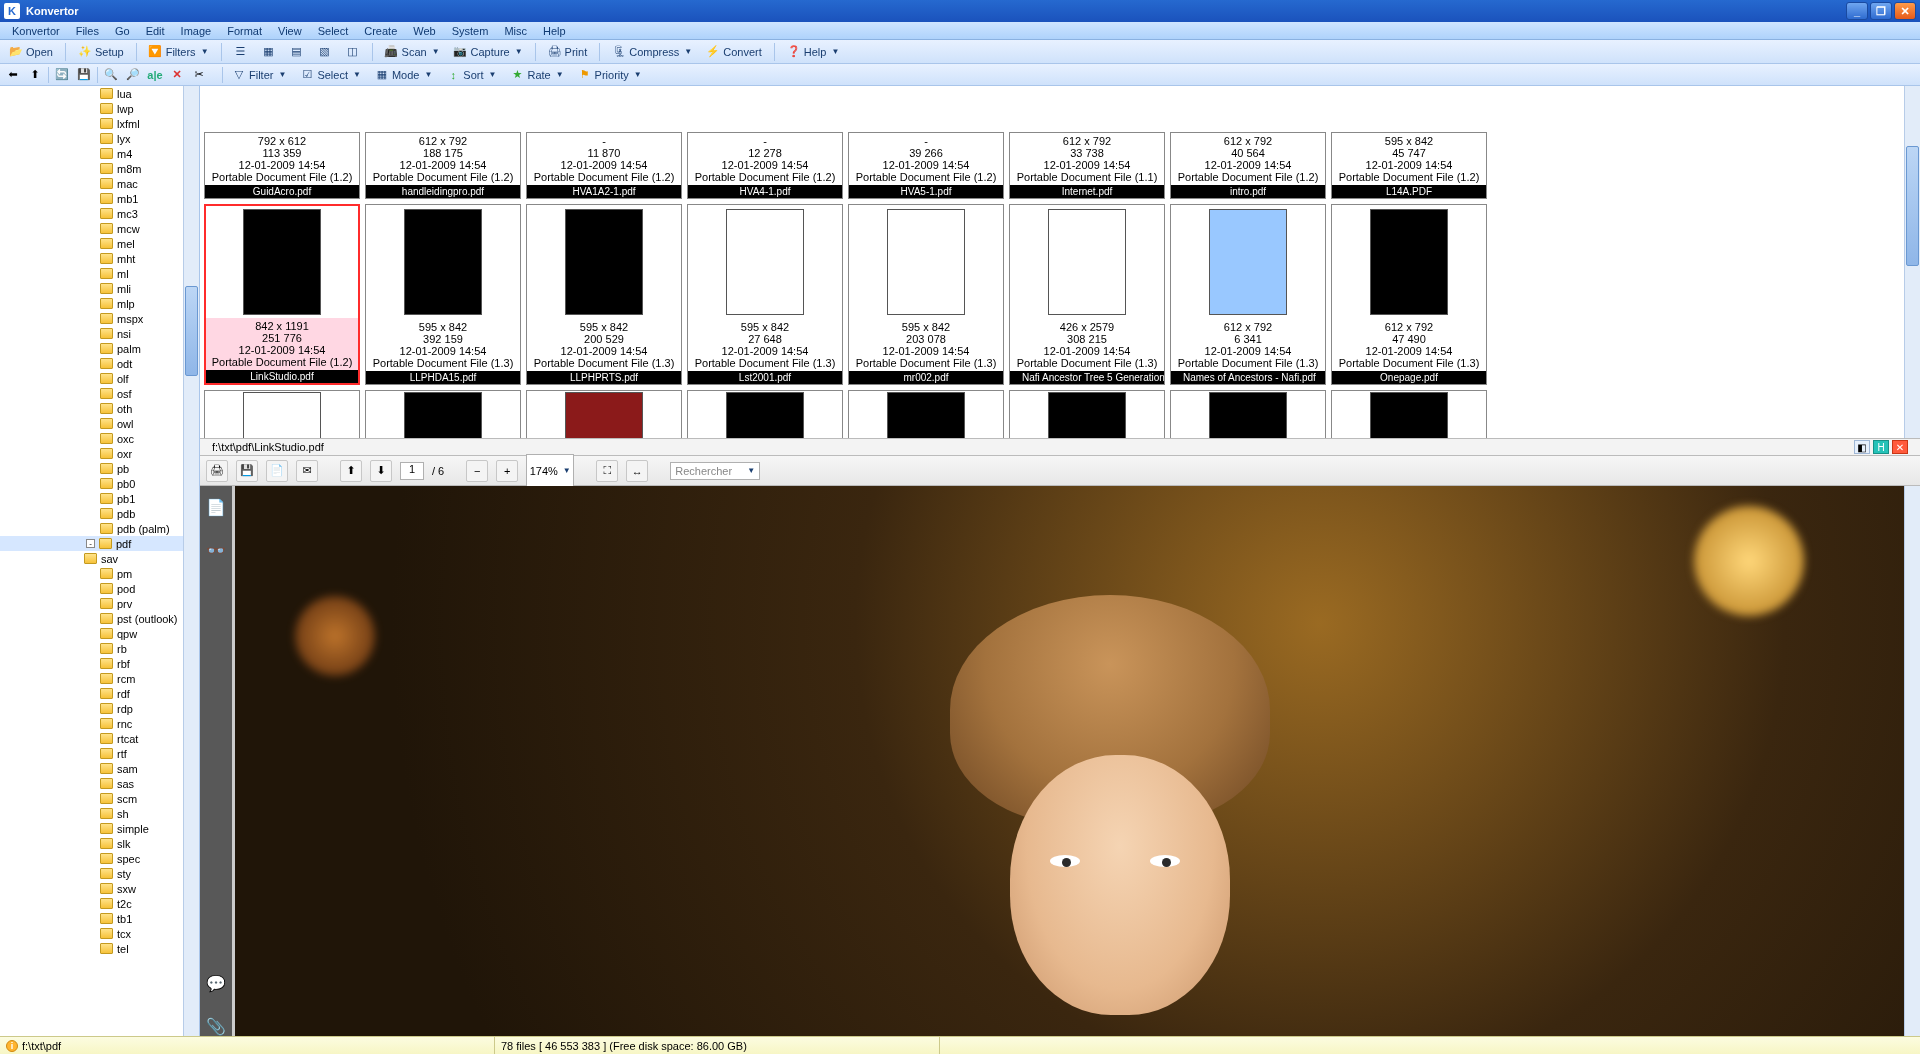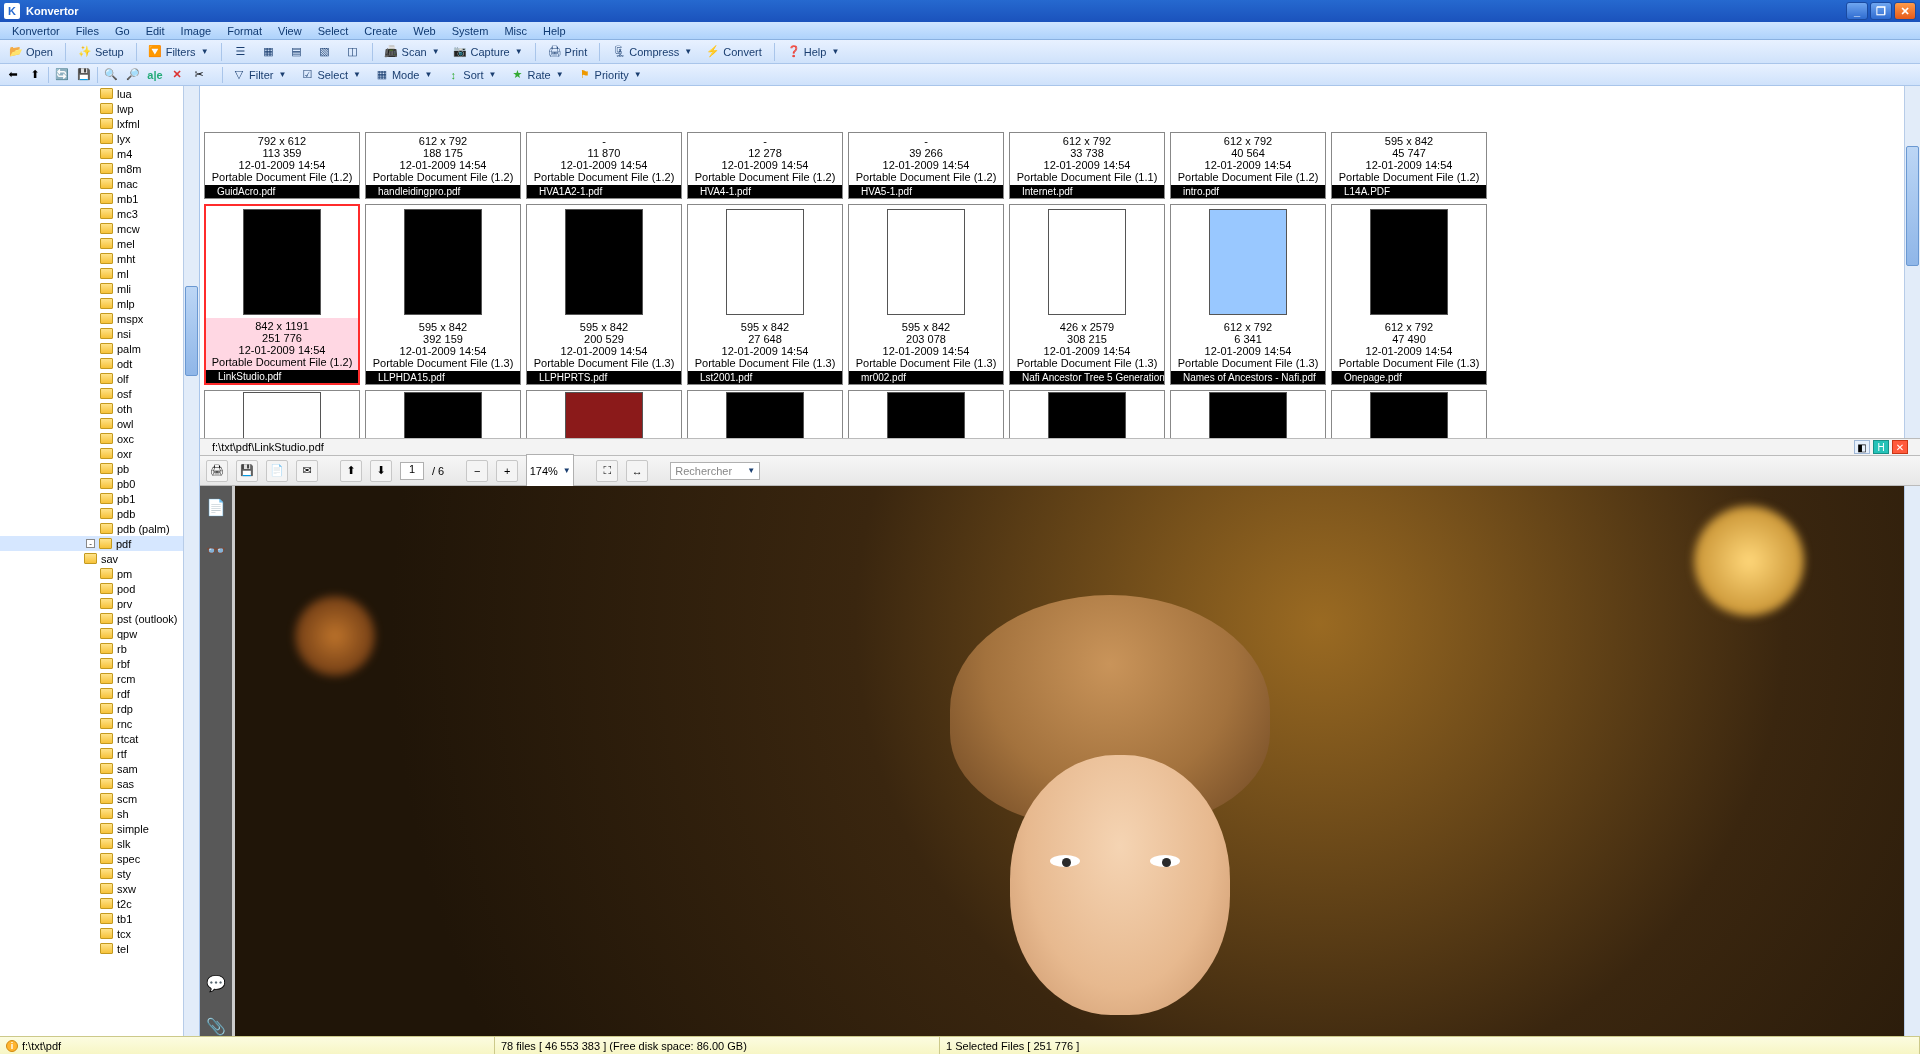--- a/index.html
+++ b/index.html
@@ -42,21 +42,21 @@
 
 .right-col { flex: 1; display: flex; flex-direction: column; min-width: 0; }
 .thumbs-area { height: 352px; position: relative; overflow: hidden; background: #fff; }
 .thumbs-row { display: flex; gap: 5px; }
 .thumb-card { width: 156px; display: flex; flex-direction: column; border: 1px solid #888; background: #fff; position: relative; }
 .thumb-card.selected { border: 2px solid #ff2b2b; }
 .thumb-img { flex: 1; display: flex; align-items: center; justify-content: center; position: relative; background: #fff; min-height: 112px; }
 .mini { border: 1px solid #555; background: #000; }
 .thumb-meta { text-align: center; line-height: 12px; padding: 2px 0; font-size: 10px; }
 .thumb-meta.pink { background: #ffd7e3; }
-.thumb-name { text-align: left; background: #000; color: #fff; font-size: 10px; padding: 1px 12px; white-space: nowrap; overflow: hidden; }
+.thumb-name { text-align: center; background: #000; color: #fff; font-size: 10px; padding: 1px 12px; white-space: nowrap; overflow: hidden; }
 .thumbs-area > .vscroll { height: 100%; }
 
 
 .path-bar { height: 18px; background: #f3f3f3; border-top: 1px solid #bbb; border-bottom: 1px solid #bbb; display: flex; align-items: center; padding: 0 12px; }
 .path-bar .spacer { flex: 1; }
 .path-btn { width: 16px; height: 14px; border: 1px solid #9fb7d6; background: #e7f0fc; margin-left: 3px; display: flex; align-items: center; justify-content: center; font-size: 10px; cursor: default; }
 .path-btn.red { background: #ff5a3c; border-color: #c93515; color: #fff; }
 .path-btn.cyan { background: #25c2b8; border-color: #169187; color: #fff; }
 
 
@@ -786,16 +786,13 @@
 </div>
 
 <div class="status">
   <div class="status-cell" style="width:495px">
     <span class="status-ico">i</span>
     <span>f:\txt\pdf</span>
   </div>
   <div class="status-cell" style="width:445px">
     <span>78 files  [ 46 553 383 ]   (Free disk space: 86.00 GB)</span>
   </div>
-  <div class="status-cell grow">
-    <span>1 Selected Files  [ 251 776 ]</span>
-  </div>
 </div>
 
 </body></html>

